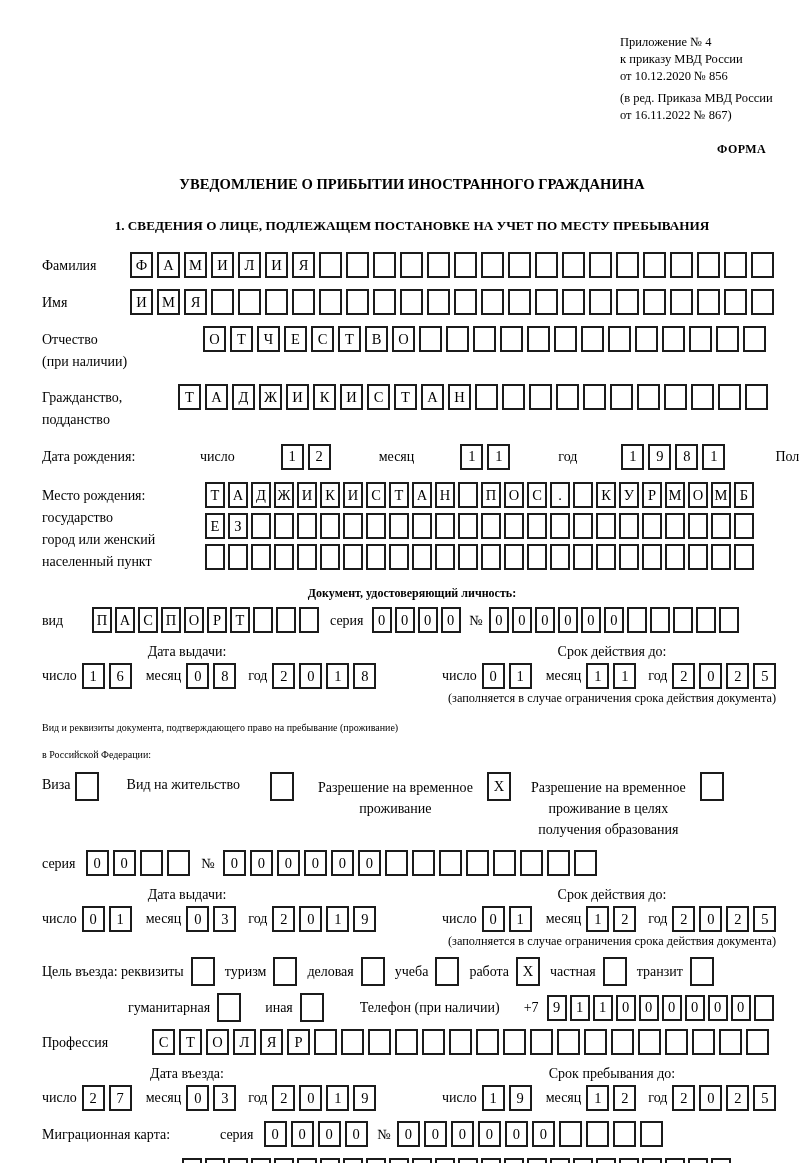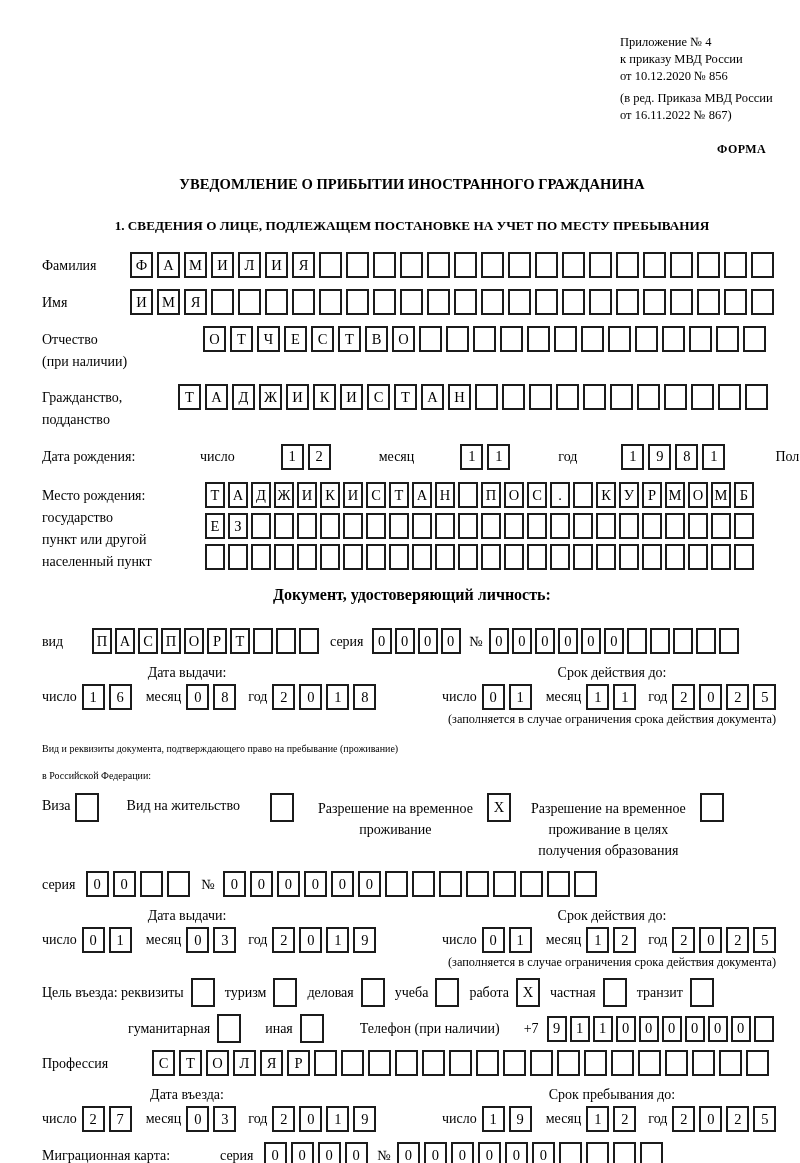--- a/index.html
+++ b/index.html
@@ -17,21 +17,21 @@
   .lbl{font-size:14px;line-height:21px;padding-top:3px;flex:0 0 auto;}
   .lbl-col{flex:0 0 auto;font-size:14px;line-height:22px;padding-top:3px;}
   .w88{width:88px}.w136{width:136px}.w161{width:161px}.w163{width:163px}.w65{width:50px}.w110{width:110px}.w200{width:178px}
   .cells{display:flex;flex:0 0 auto;}
   .cells-col .cells{margin-bottom:5px;}
   .cell{box-sizing:content-box;width:19px;height:22px;border:2px solid #1b1b1b;margin-right:4px;display:flex;align-items:center;justify-content:center;font-size:14.5px;line-height:1;flex:0 0 auto;background:#fff;}
   .sm .cell{width:16px;margin-right:3px;}
   .cb{display:flex;flex:0 0 auto;}
   .cb .cell{width:20px;height:25px;margin-right:0;}
 
-  .center-bold{text-align:center;font-weight:bold;font-size:16px;margin:8px 0 24px 0;}
+  .center-bold{text-align:center;font-weight:bold;font-size:12px;margin:8px 0 6px 0;}
   .dates{display:flex;margin-top:6px;}
   .date-group{flex:0 0 auto;}
   .date-group.left{width:400px;}
   .date-group.right{flex:1;}
   .date-head{font-size:14px;text-align:center;margin-bottom:3px;}
   .date-line{display:flex;align-items:center;}
   .date-line .t{font-size:14px;margin-right:5px;}
   .note-right{text-align:right;font-size:12.3px;padding-right:6px;margin-top:2px;margin-bottom:8px;}
   .para{font-size:10px;line-height:27px;}
   .perm-row{display:flex;align-items:flex-start;margin-top:4px;margin-bottom:10px;}
@@ -212,21 +212,21 @@
     <span class="lbl" style="padding-top:0;margin:0 10px 0 16px;">женский</span>
     <span class="cb">
         <span class="cell"></span>
       </span>
   </div>
 
   <div class="row mt6">
     <div class="lbl-col w163">
       <div>Место рождения:</div>
       <div>государство</div>
-      <div>пункт или другой</div>
+      <div>город или женский</div>
       <div>населенный пункт</div>
     </div>
     <div class="cells-col">
       <div class="cells sm">
           <span class="cell">Т</span>
           <span class="cell">А</span>
           <span class="cell">Д</span>
           <span class="cell">Ж</span>
           <span class="cell">И</span>
           <span class="cell">К</span>

